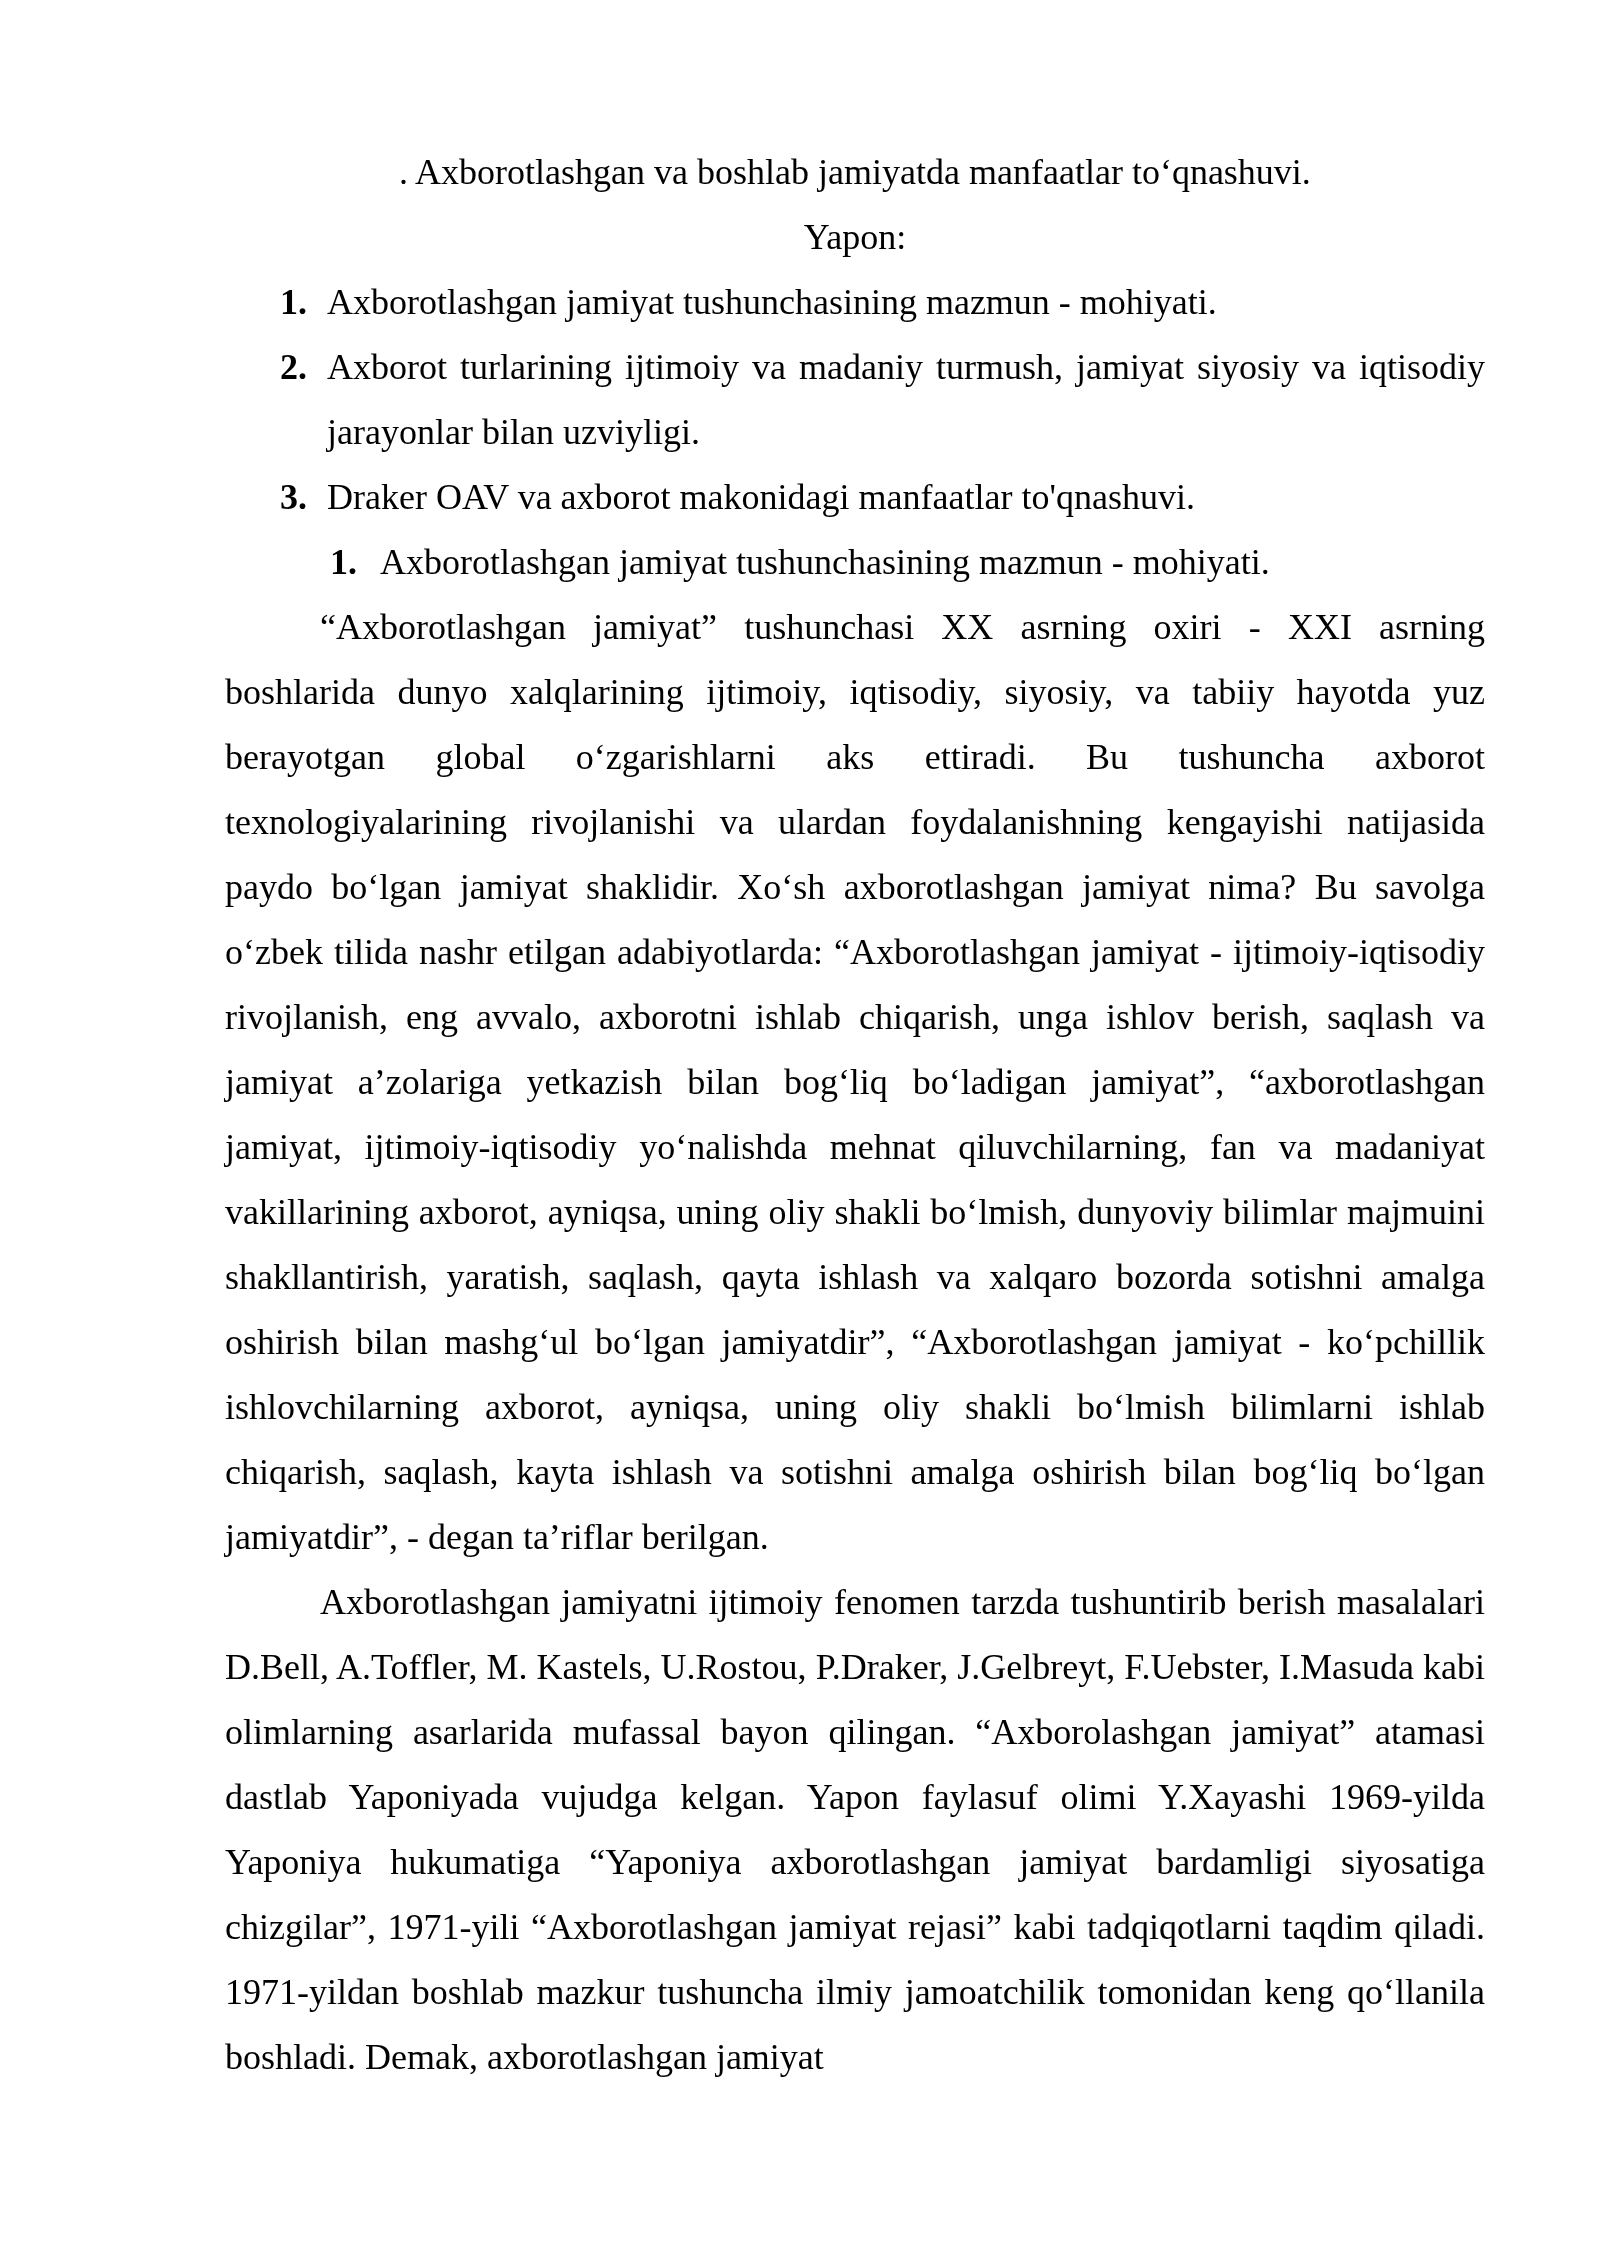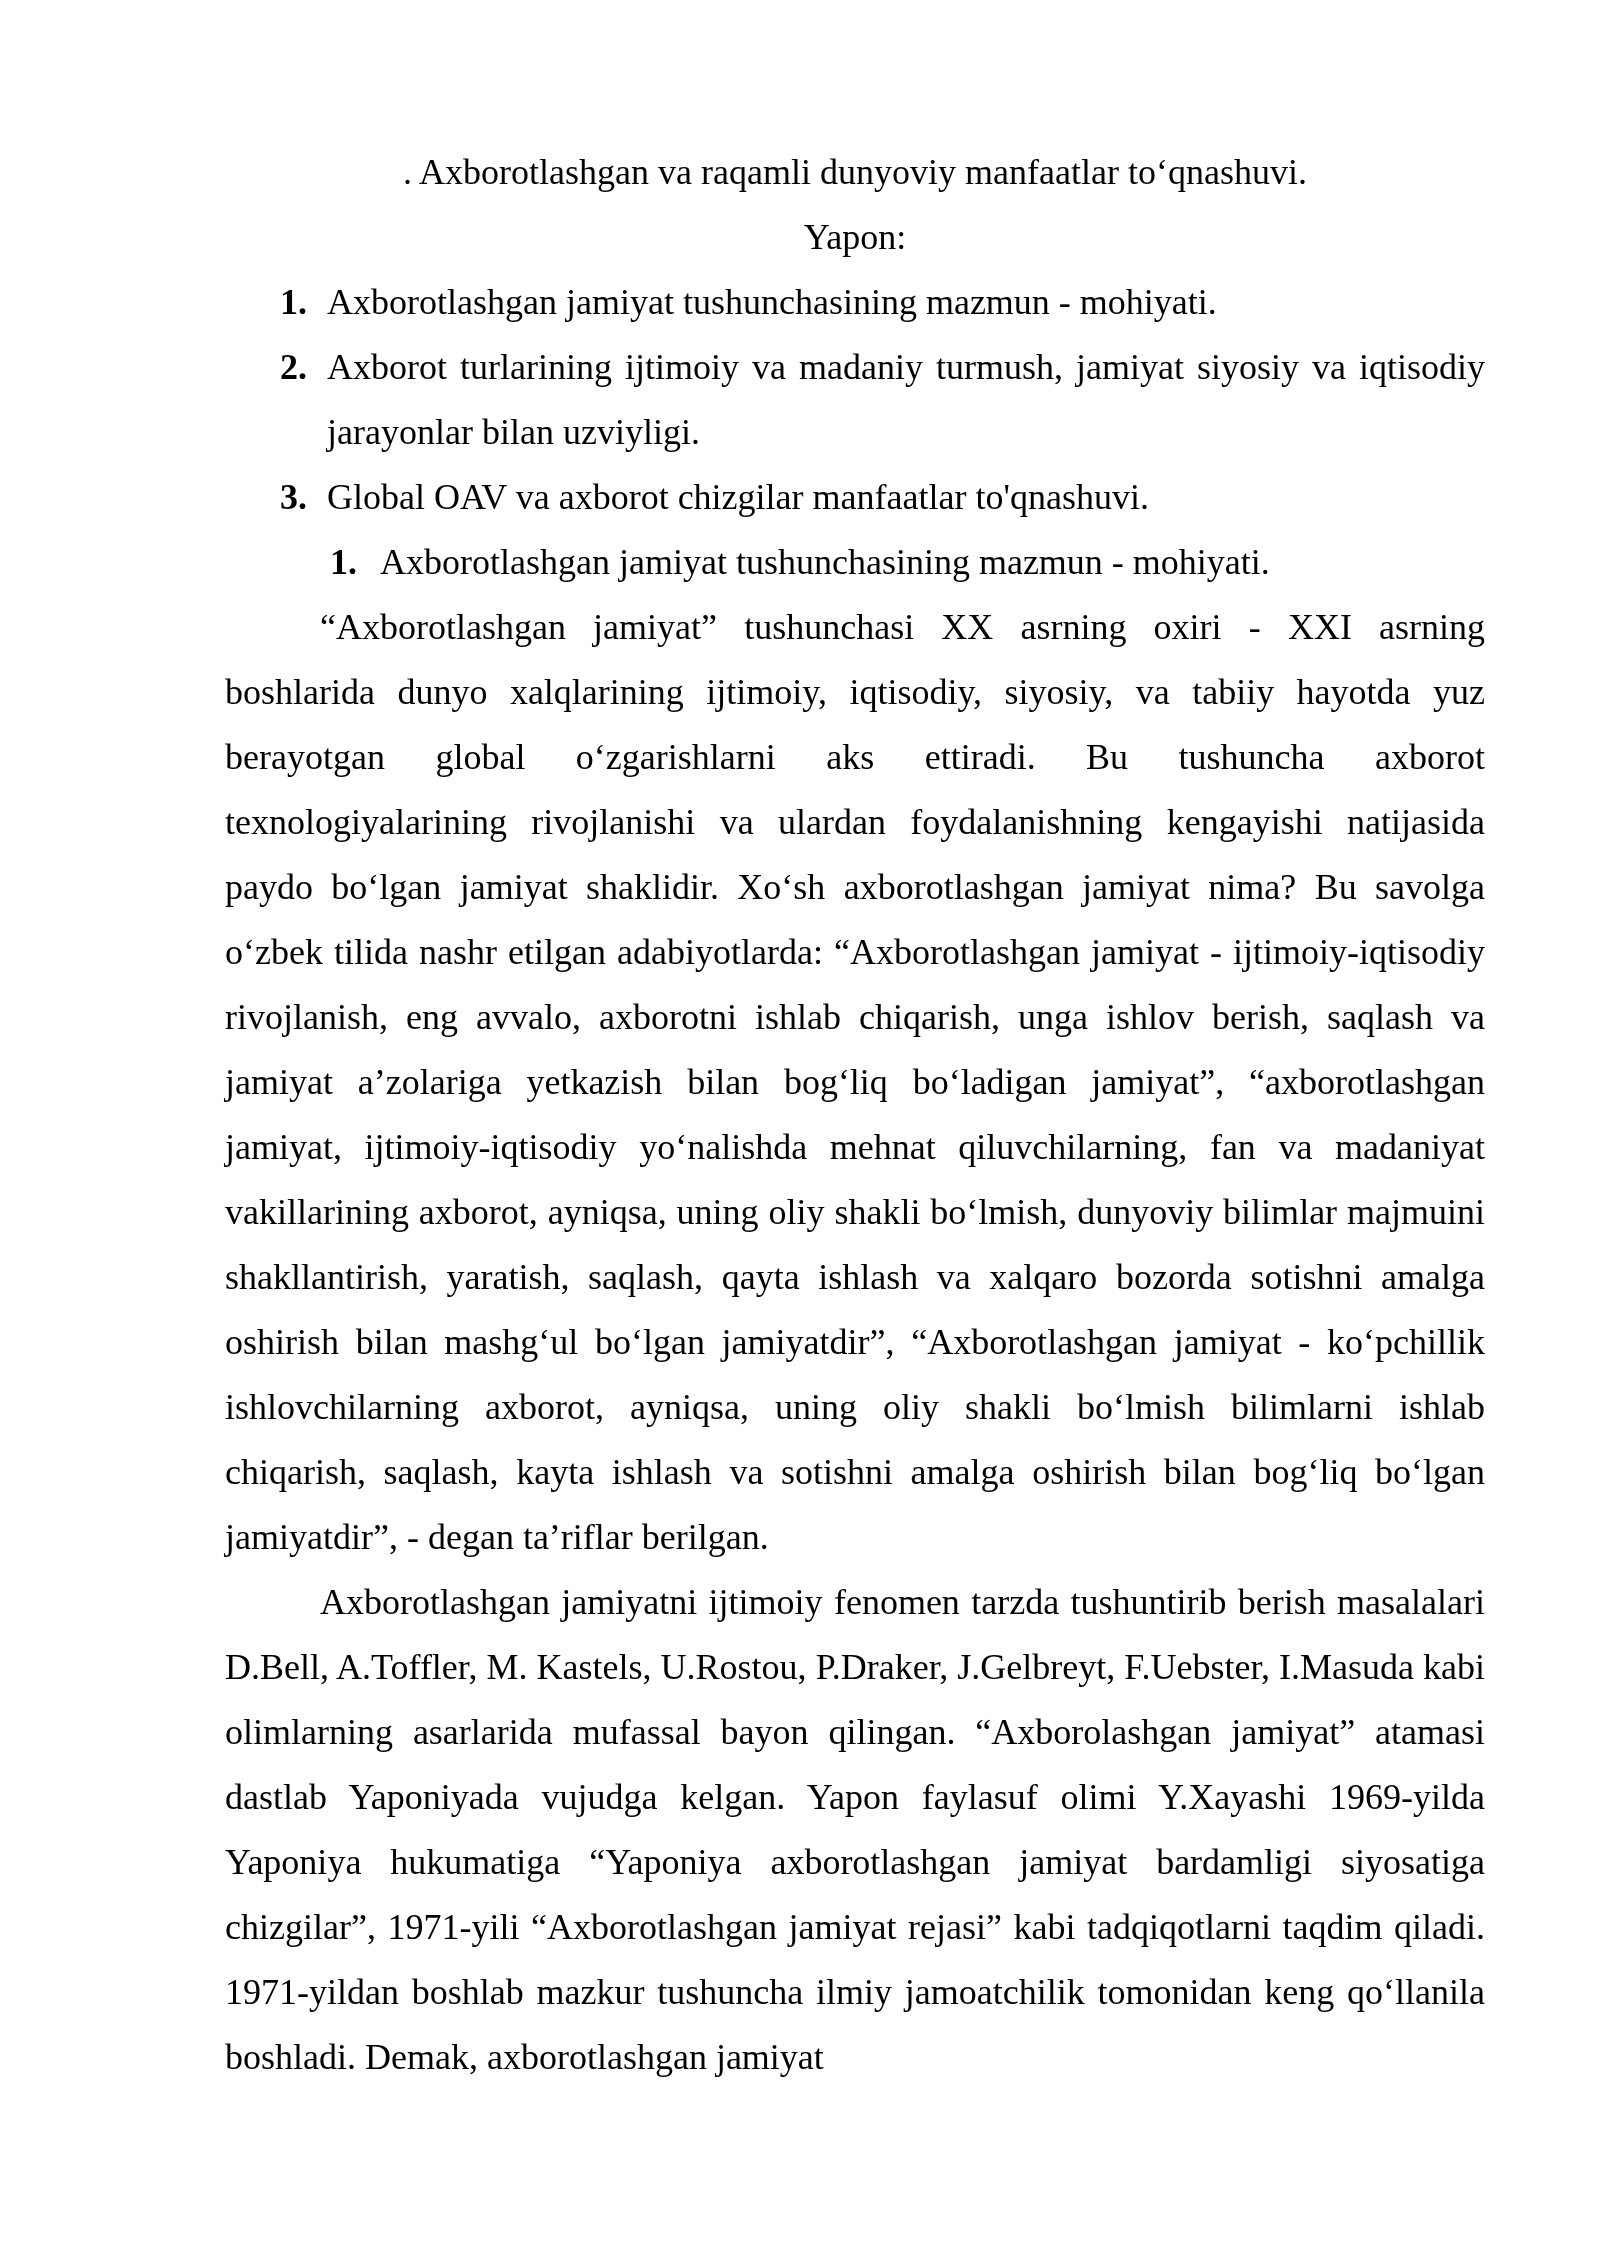--- a/index.html
+++ b/index.html
@@ -54,34 +54,34 @@
     margin: 0;
     text-align: justify;
     text-indent: 95px;
   }
 </style>
 </head>
 <body>
 
 <div class="page">
 
-  <div class="doc-title">. Axborotlashgan va raqamli  dunyoviy manfaatlar toʻqnashuvi.</div>
+  <div class="doc-title">. Axborotlashgan va boshlab  jamiyatda manfaatlar toʻqnashuvi.</div>
 
   <div class="plan-heading">Yapon:</div>
 
   <div class="plan-item">
     <span class="num">1.</span><span>Axborotlashgan jamiyat tushunchasining mazmun - mohiyati.</span>
   </div>
 
   <div class="plan-item">
     <span class="num">2.</span><span>Axborot turlarining ijtimoiy va madaniy turmush, jamiyat siyosiy va iqtisodiy jarayonlar bilan uzviyligi.</span>
   </div>
 
   <div class="plan-item">
-    <span class="num">3.</span><span>Global OAV va axborot chizgilar manfaatlar to'qnashuvi.</span>
+    <span class="num">3.</span><span>Draker OAV va axborot makonidagi manfaatlar to'qnashuvi.</span>
   </div>
 
   <div class="sub-heading">
     <span class="num">1.</span><span>Axborotlashgan jamiyat tushunchasining mazmun - mohiyati.</span>
   </div>
 
   <p class="para">“Axborotlashgan jamiyat” tushunchasi XX asrning oxiri - XXI asrning boshlarida dunyo xalqlarining ijtimoiy, iqtisodiy, siyosiy, va tabiiy hayotda yuz berayotgan global oʻzgarishlarni aks ettiradi. Bu tushuncha axborot texnologiyalarining rivojlanishi va ulardan foydalanishning kengayishi natijasida paydo boʻlgan jamiyat shaklidir. Xoʻsh axborotlashgan jamiyat nima? Bu savolga oʻzbek tilida nashr etilgan adabiyotlarda: “Axborotlashgan jamiyat - ijtimoiy-iqtisodiy rivojlanish, eng avvalo, axborotni ishlab chiqarish, unga ishlov berish, saqlash va jamiyat aʼzolariga yetkazish bilan bogʻliq boʻladigan jamiyat”, “axborotlashgan jamiyat, ijtimoiy-iqtisodiy yoʻnalishda mehnat qiluvchilarning, fan va madaniyat vakillarining axborot, ayniqsa, uning oliy shakli boʻlmish, dunyoviy bilimlar majmuini shakllantirish, yaratish, saqlash, qayta ishlash va xalqaro bozorda sotishni amalga oshirish bilan mashgʻul boʻlgan jamiyatdir”, “Axborotlashgan jamiyat - koʻpchillik ishlovchilarning axborot, ayniqsa, uning oliy shakli boʻlmish bilimlarni ishlab chiqarish, saqlash, kayta ishlash va sotishni amalga oshirish bilan bogʻliq boʻlgan jamiyatdir”, - degan taʼriflar berilgan.</p>
 
   <p class="para">Axborotlashgan jamiyatni ijtimoiy fenomen tarzda tushuntirib berish masalalari D.Bell, A.Toffler, M. Kastels, U.Rostou, P.Draker, J.Gelbreyt, F.Uebster, I.Masuda kabi olimlarning asarlarida mufassal bayon qilingan. “Axborolashgan jamiyat” atamasi dastlab Yaponiyada vujudga kelgan. Yapon faylasuf olimi Y.Xayashi 1969-yilda Yaponiya hukumatiga “Yaponiya axborotlashgan jamiyat bardamligi siyosatiga chizgilar”, 1971-yili “Axborotlashgan jamiyat rejasi” kabi tadqiqotlarni taqdim qiladi. 1971-yildan boshlab mazkur tushuncha ilmiy jamoatchilik tomonidan keng qoʻllanila boshladi. Demak, axborotlashgan jamiyat</p>
 

